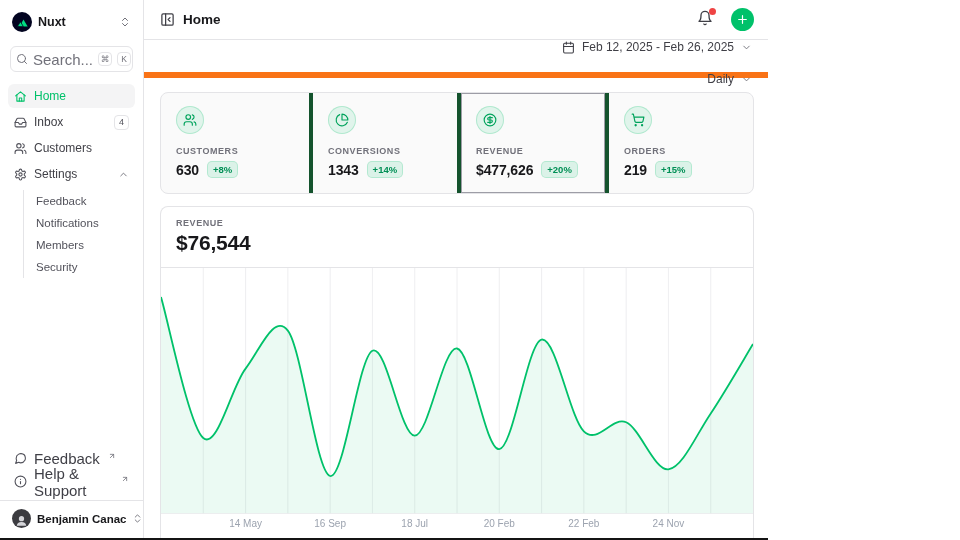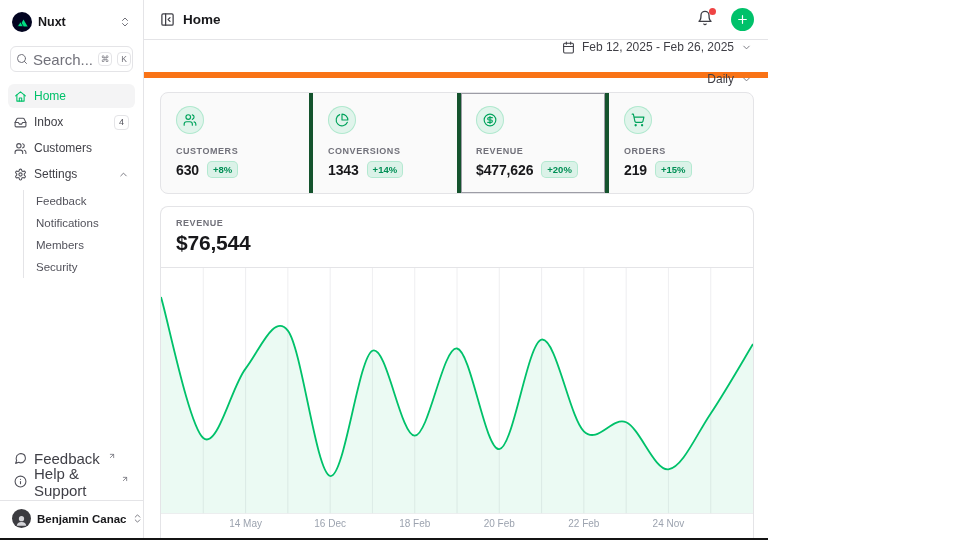--- a/index.html
+++ b/index.html
@@ -361,22 +361,22 @@
               <line x1="617.6" y1="0" x2="617.6" y2="246" stroke="#ebebee" stroke-width="1"></line>
               <line x1="673.7" y1="0" x2="673.7" y2="246" stroke="#ebebee" stroke-width="1"></line>
               <line x1="729.9" y1="0" x2="729.9" y2="246" stroke="#ebebee" stroke-width="1"></line>
               <path d="M0.0,29.1C9.4,52.6,37.4,158.0,56.1,170.0C74.9,181.9,93.6,118.5,112.3,100.6C131.0,82.7,149.7,44.7,168.4,62.6C187.1,80.5,205.9,204.6,224.6,208.0C243.3,211.3,262.0,89.5,280.7,82.7C299.4,76.0,318.1,168.1,336.9,167.7C355.6,167.4,374.3,78.3,393.0,80.5C411.7,82.7,430.4,182.6,449.1,181.1C467.9,179.7,486.6,74.5,505.3,71.6C524.0,68.6,542.7,149.5,561.4,163.3C580.1,177.0,598.9,148.0,617.6,154.3C636.3,160.6,655.0,202.8,673.7,201.3C692.4,199.8,711.1,166.2,729.9,145.4C748.6,124.5,776.6,87.6,786.0,76.0 L786,246 L0,246 Z" fill="rgba(0,193,106,0.08)"></path>
               <line x1="0" y1="245.5" x2="786" y2="245.5" stroke="#ebebee" stroke-width="1"></line>
               <path d="M0.0,29.1C9.4,52.6,37.4,158.0,56.1,170.0C74.9,181.9,93.6,118.5,112.3,100.6C131.0,82.7,149.7,44.7,168.4,62.6C187.1,80.5,205.9,204.6,224.6,208.0C243.3,211.3,262.0,89.5,280.7,82.7C299.4,76.0,318.1,168.1,336.9,167.7C355.6,167.4,374.3,78.3,393.0,80.5C411.7,82.7,430.4,182.6,449.1,181.1C467.9,179.7,486.6,74.5,505.3,71.6C524.0,68.6,542.7,149.5,561.4,163.3C580.1,177.0,598.9,148.0,617.6,154.3C636.3,160.6,655.0,202.8,673.7,201.3C692.4,199.8,711.1,166.2,729.9,145.4C748.6,124.5,776.6,87.6,786.0,76.0" fill="none" stroke="#00c16a" stroke-width="1.8" vector-effect="non-scaling-stroke"></path>
             </svg>
         </div>
         <div class="x-axis" id="x-axis">
             <span style="left: 14.2857%;">14 May</span>
-            <span style="left: 28.5714%;">16 Dec</span>
-            <span style="left: 42.8571%;">18 Feb</span>
+            <span style="left: 28.5714%;">16 Sep</span>
+            <span style="left: 42.8571%;">18 Jul</span>
             <span style="left: 57.1429%; text-align: center;">20 Feb</span>
             <span style="left: 71.4286%;">22 Feb</span>
             <span style="left: 85.7143%;">24 Nov</span>
           </div>
       </div>
 
     </div>
   </main>
 
   <div class="window-edge"></div>

